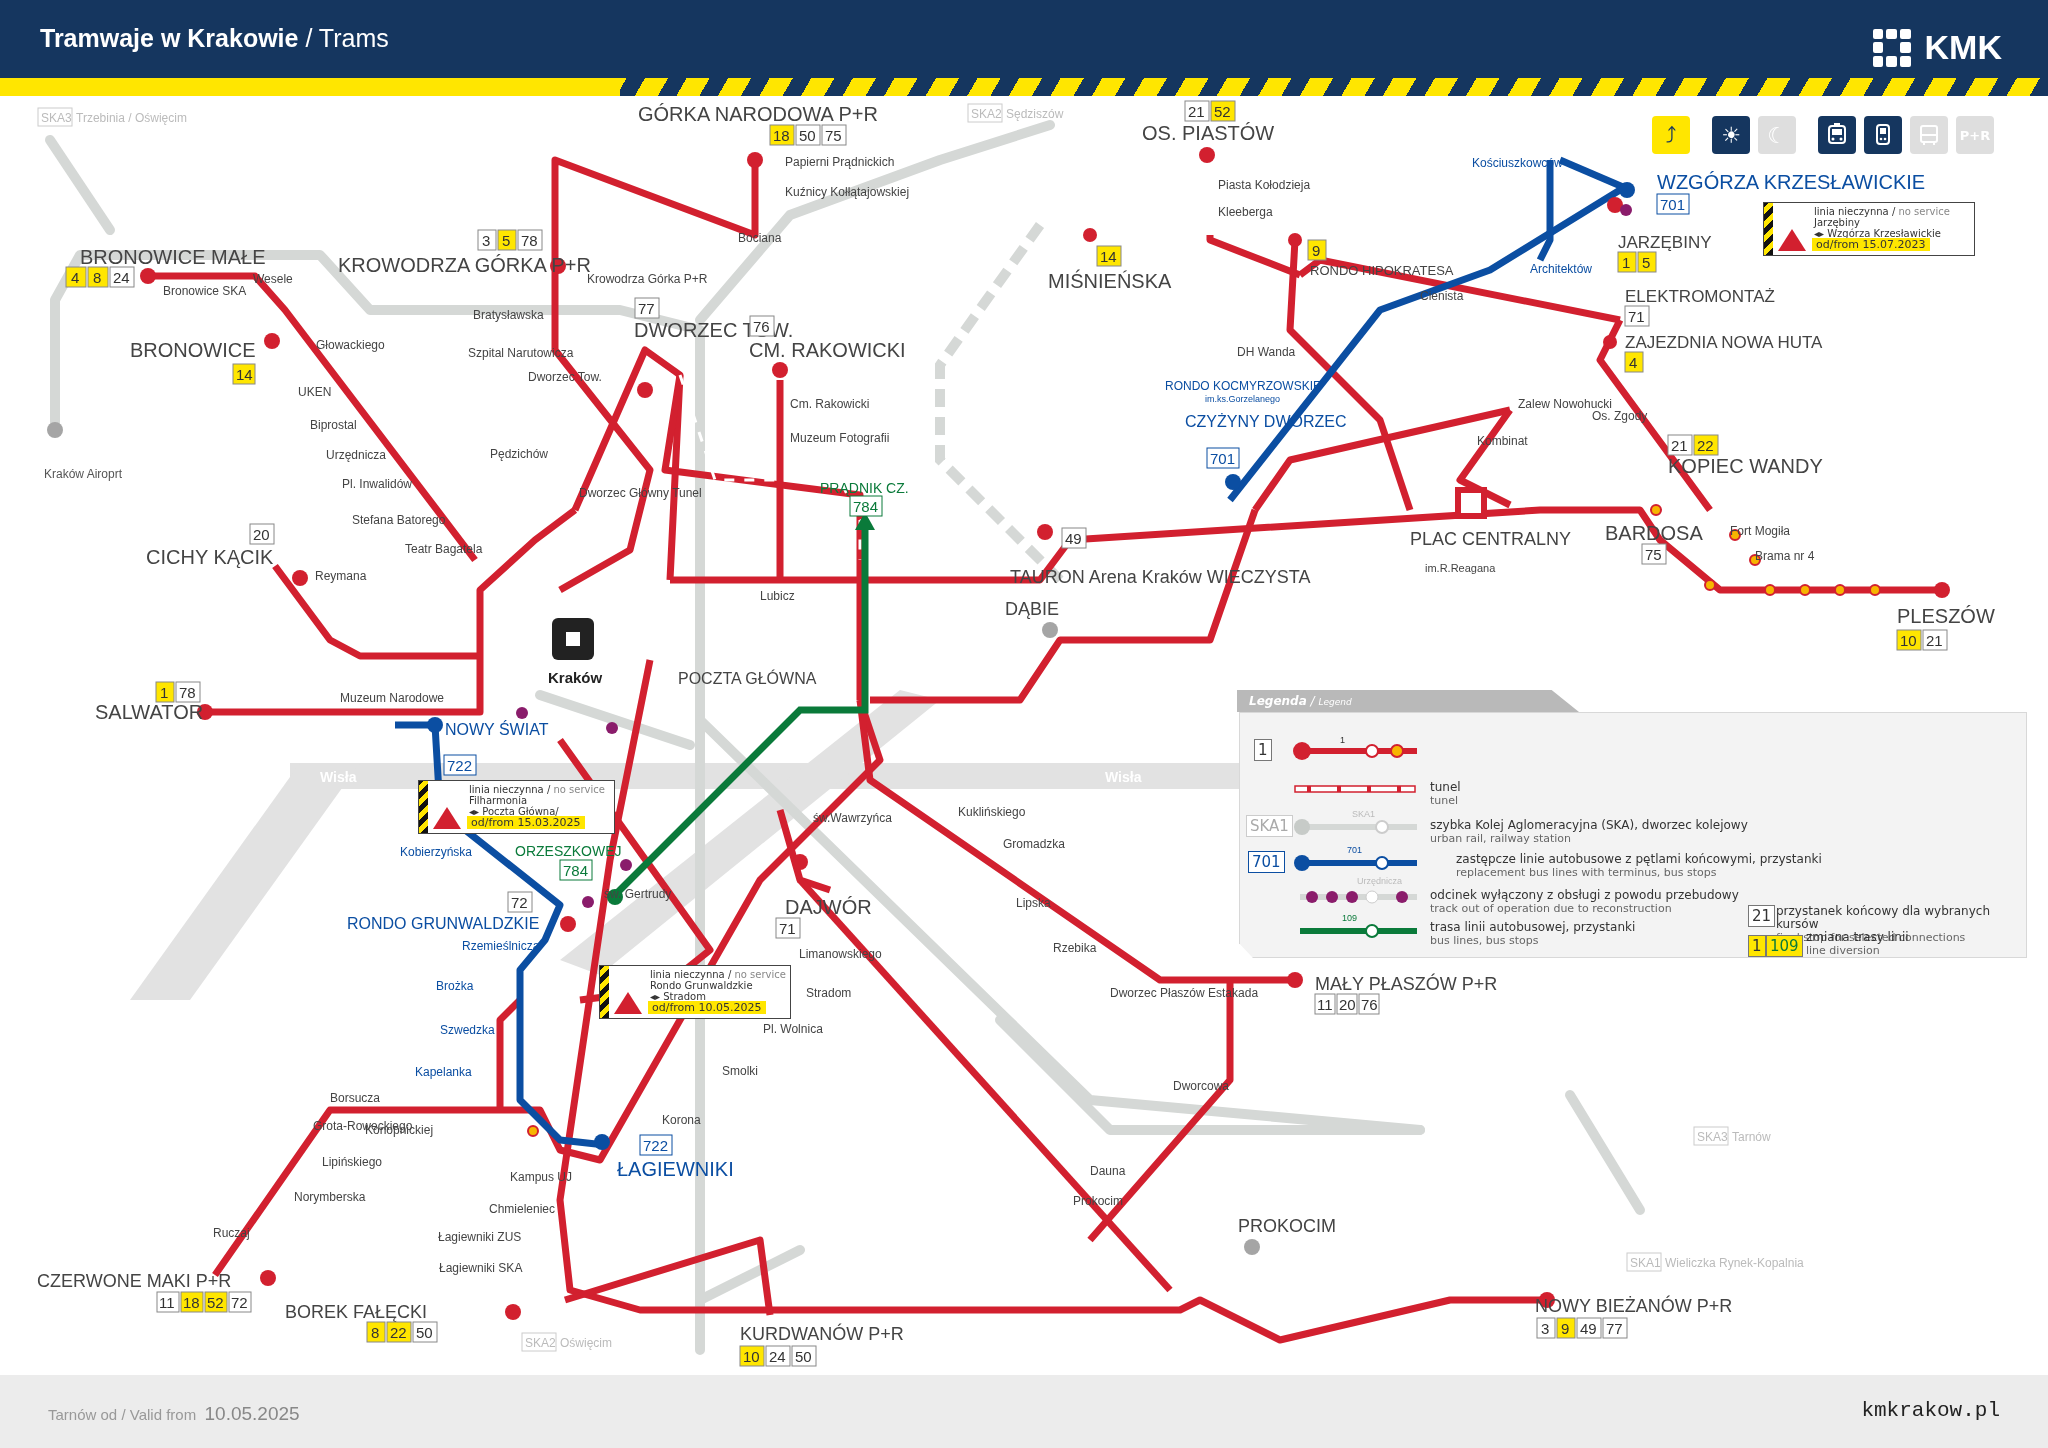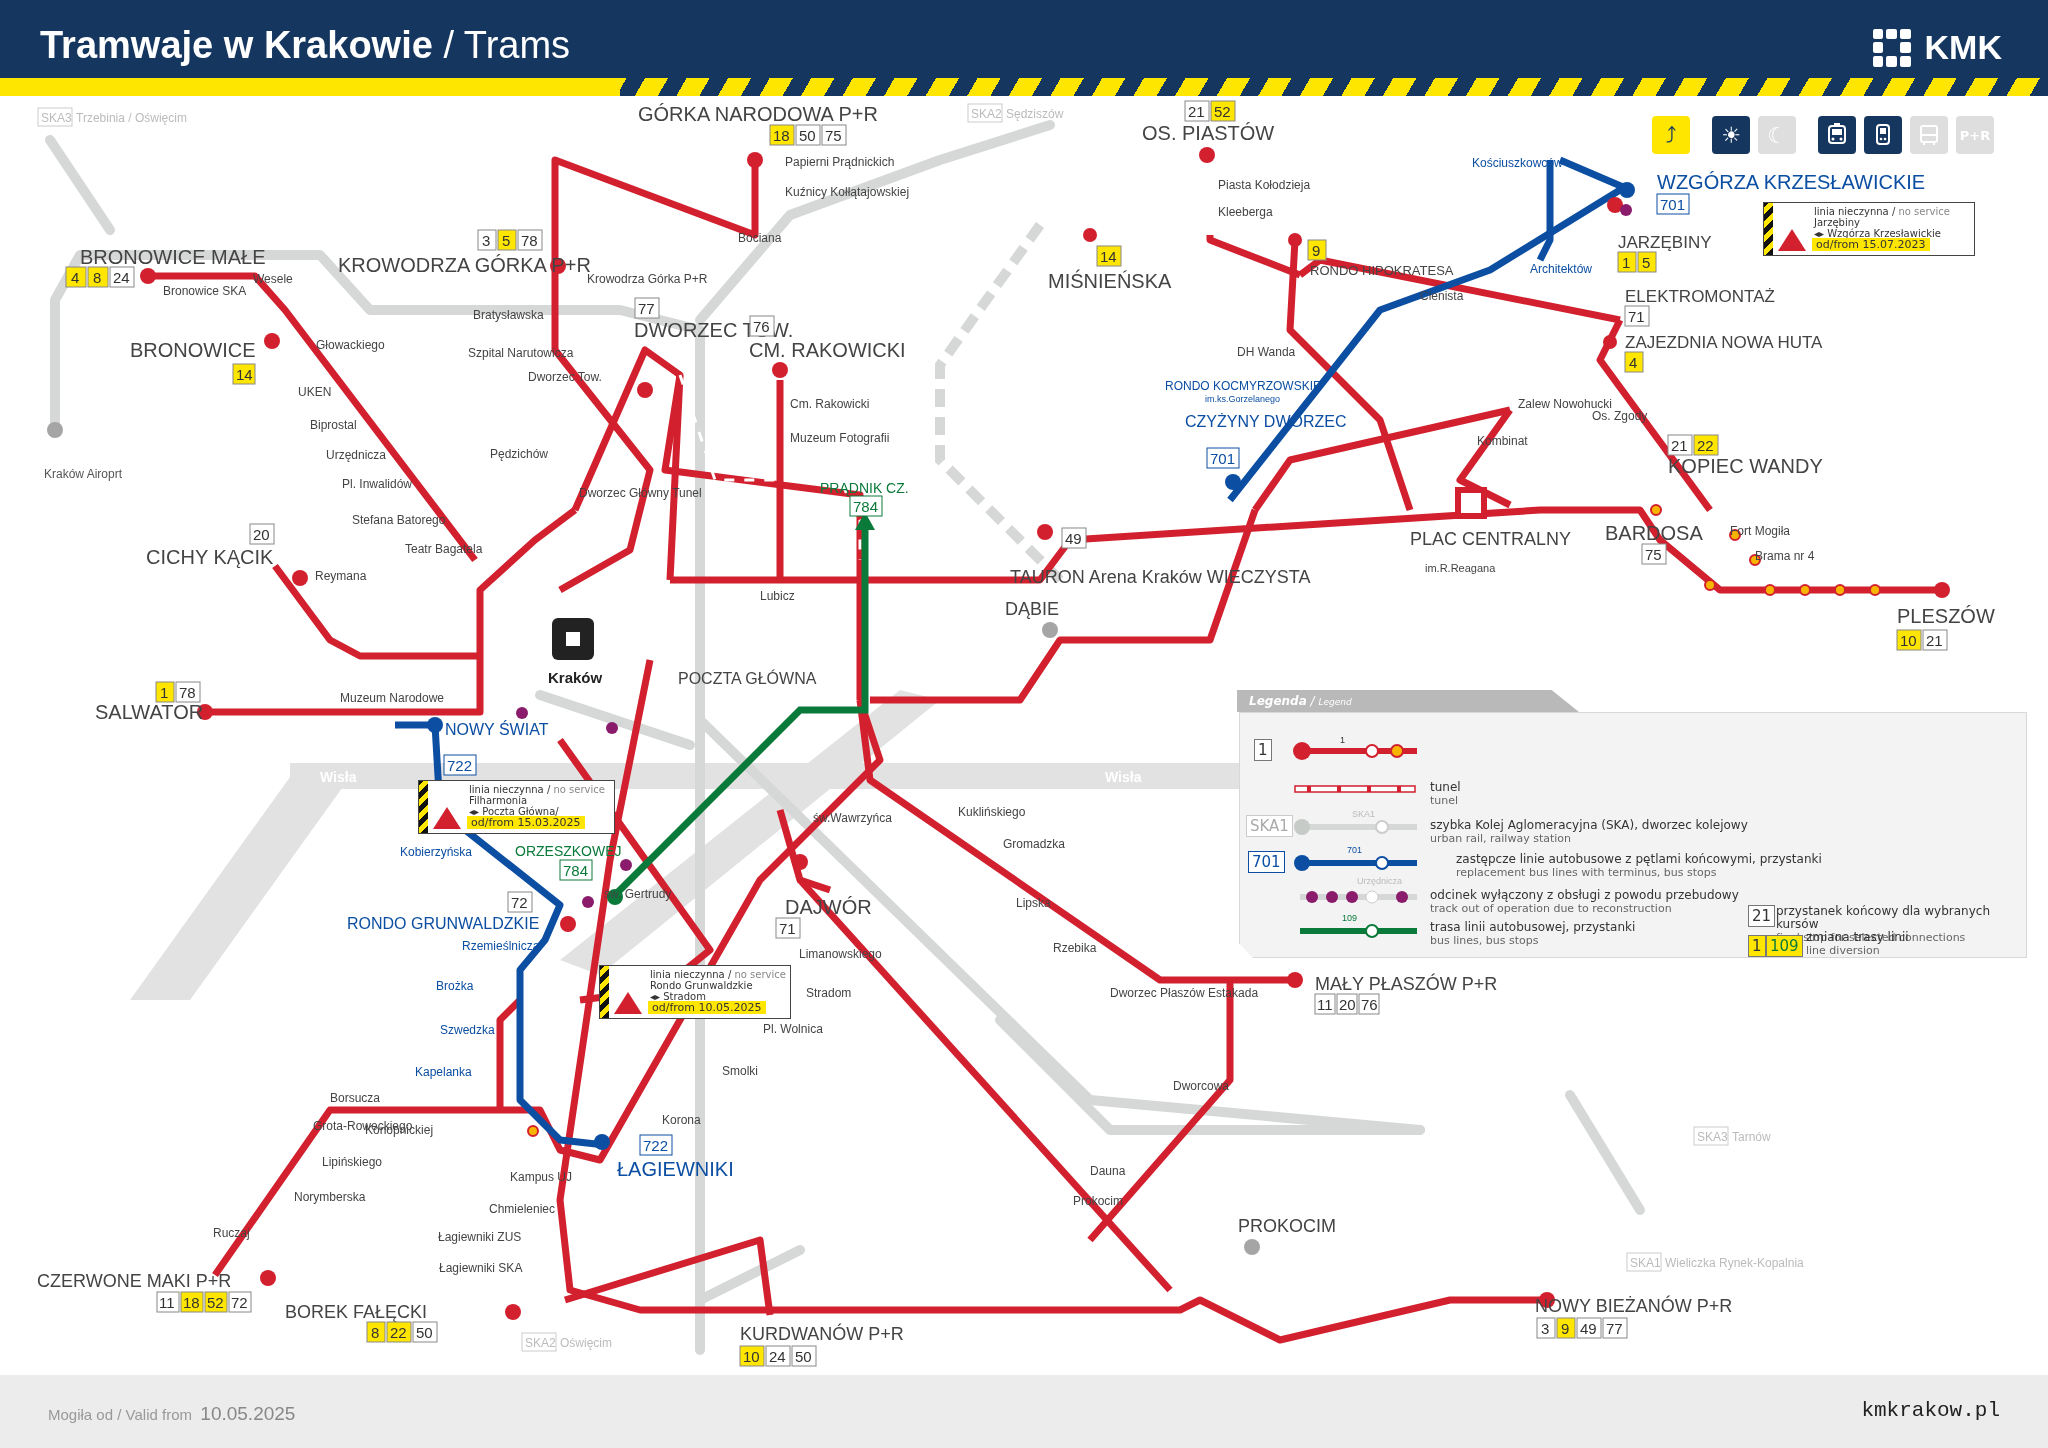--- a/index.html
+++ b/index.html
@@ -1,18 +1,18 @@
 <!DOCTYPE html>
 <html><head>
 <meta charset="utf-8">
 <style>
   html,body{margin:0;padding:0;background:#fff;}
   body{width:2048px;height:1448px;position:relative;overflow:hidden;font-family:"DejaVu Sans",sans-serif;}
   .header{position:absolute;left:0;top:0;width:2048px;height:78px;background:#15365f;}
-  .header .title{position:absolute;left:40px;top:24px;color:#fff;font-size:38px;font-family:"Liberation Sans",sans-serif;}
+  .header .title{position:absolute;left:40px;top:24px;color:#fff;font-size:25px;font-family:"Liberation Sans",sans-serif;}
   .header .title b{font-weight:bold;}
   .header .title span.sub{font-weight:normal;}
   .stripe{position:absolute;left:0;top:78px;width:2048px;height:18px;background:#ffe600;overflow:hidden;}
   .stripe .hatch{position:absolute;right:0;top:0;width:1440px;height:18px;
      background:repeating-linear-gradient(-60deg,#15365f 0 16px,#ffe600 16px 36px);}
   .stripe .hatchmask{position:absolute;left:0;top:0;width:620px;height:18px;background:#ffe600;}
   .kmk{position:absolute;right:46px;top:28px;display:flex;align-items:center;gap:14px;}
   .kmk .logo{width:38px;height:38px;display:grid;grid-template-columns:repeat(3,1fr);grid-template-rows:repeat(3,1fr);gap:3px;}
   .kmk .logo i{background:#fff;display:block;border-radius:2px;}
   .kmk .logo i.hole{background:transparent;}
@@ -569,16 +569,16 @@
     <span class="lg-sym badge y" style="left:508px;top:222px;">1</span>
     <span class="lg-sym badge y" style="left:526px;top:222px;color:#0a7a3a;">109</span>
     <div class="lg-row" style="left:566px;top:218px;"><span>zmiana trasy linii</span><br><span class="en">line diversion</span></div>
 
     <div class="copy">© 2019-2025 Zarząd Transportu Publicznego w Krakowie / Public Transport Authority in Kraków</div>
   </div>
 </div>
 
 <div class="footer">
   <div class="valid">
-    <span>Mogiła od</span><span> / </span><span>Valid from</span>&nbsp;&nbsp;<b>10.05.2025</b>
+    <span>Tarnów od</span><span> / </span><span>Valid from</span>&nbsp;&nbsp;<b>10.05.2025</b>
   </div>
   <div class="site">kmkrakow.pl</div>
 </div>
 
 </body></html>

